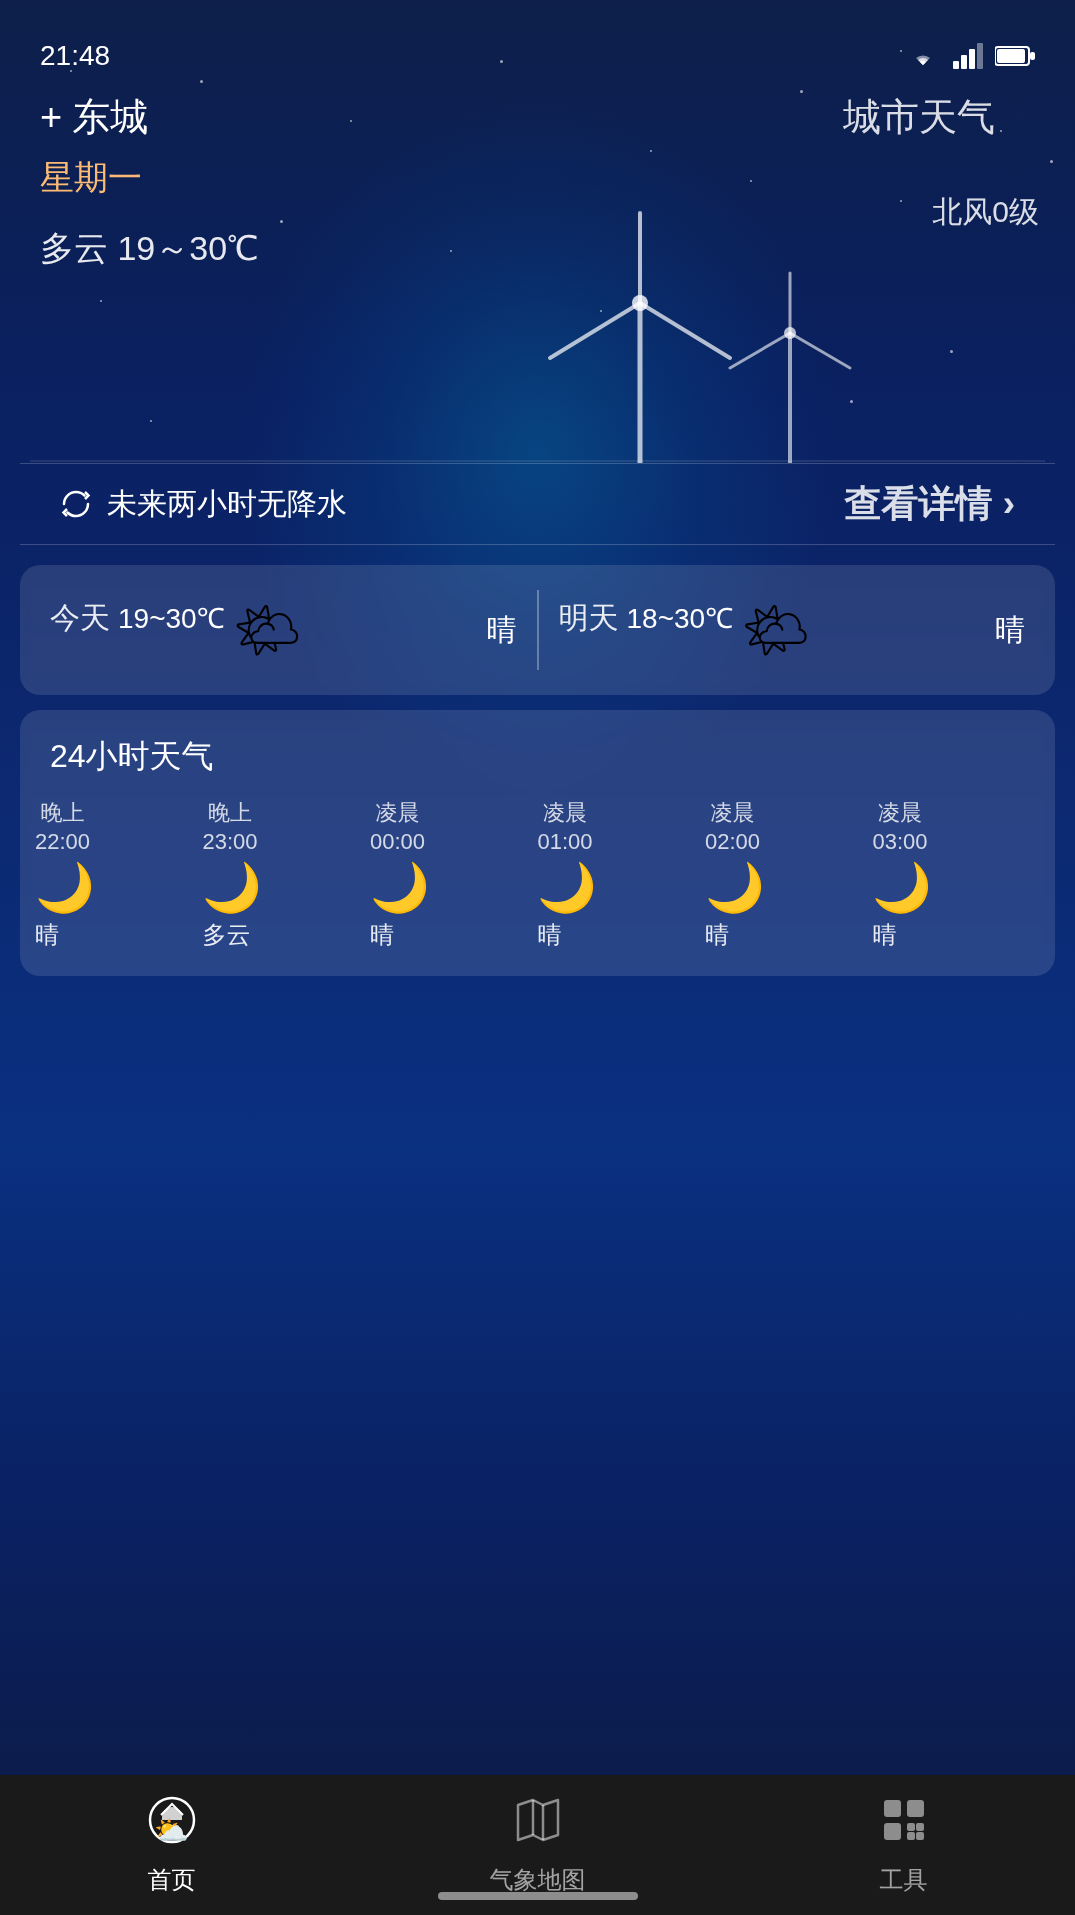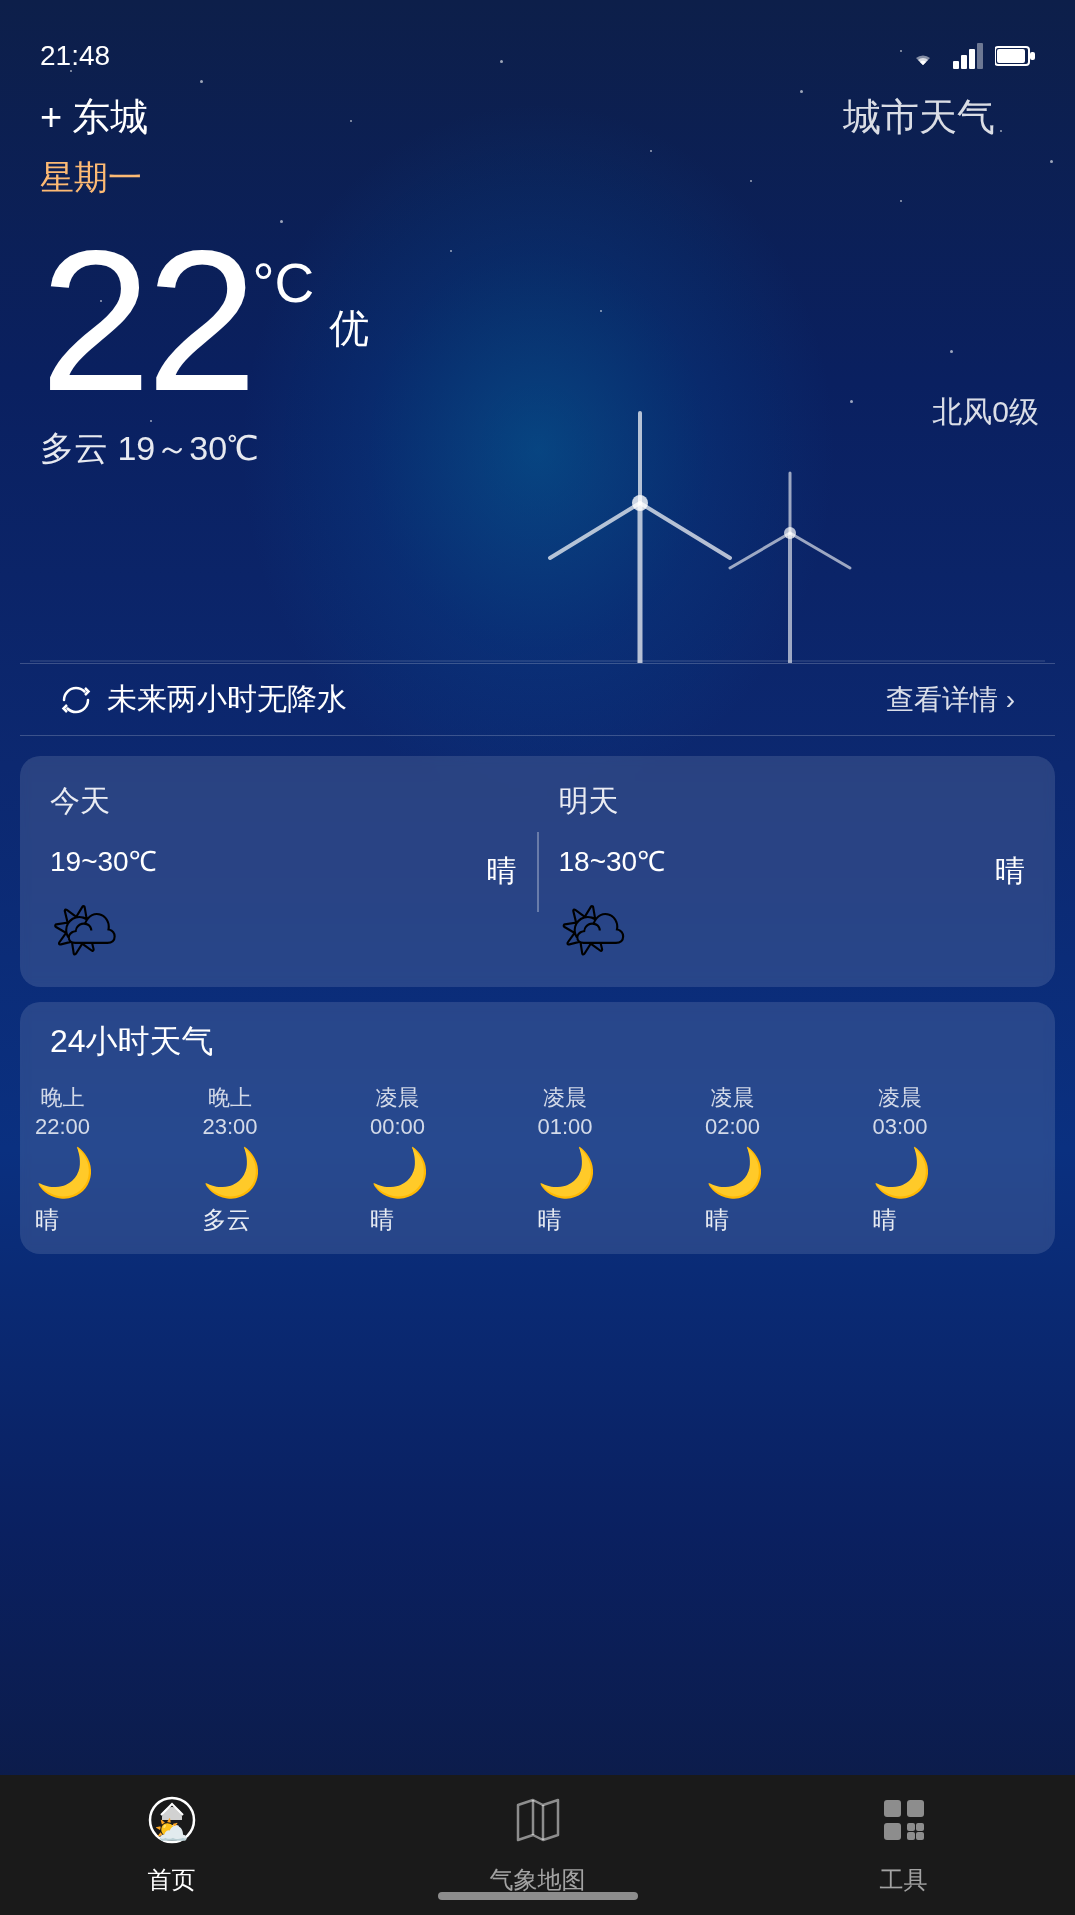--- a/index.html
+++ b/index.html
@@ -173,22 +173,23 @@
       display: flex;
       align-items: center;
       gap: 15px;
       font-size: 30px;
     }
 
     .precip-right {
       display: flex;
       align-items: flex-start;
       gap: 8px;
-      font-size: 28px;
+      font-size: 37px;
       color: rgba(255,255,255,0.85);
+      font-weight: bold;
     }
 
     
     .daily-card {
       background: rgba(255,255,255,0.12);
       border-radius: 20px;
       margin: 20px 20px 15px 20px;
       padding: 25px 30px;
       backdrop-filter: blur(5px);
     }
@@ -201,22 +202,22 @@
     .daily-divider {
       width: 2px;
       height: 80px;
       background: rgba(255,255,255,0.3);
       margin: 0 20px;
     }
 
     .daily-item {
       flex: 1;
       display: flex;
-      flex-direction: column;
-      gap: 19px;
+      flex-direction: row;
+      gap: 8px;
     }
 
     .daily-label {
       font-size: 30px;
       color: rgba(255,255,255,0.9);
     }
 
     .daily-temp {
       font-size: 28px;
       color: white;
@@ -230,21 +231,21 @@
       font-size: 28px;
       color: rgba(255,255,255,0.9);
       text-align: right;
     }
 
     
     .hourly-card {
       background: rgba(255,255,255,0.12);
       border-radius: 20px;
       margin: 0 20px 15px 20px;
-      padding: 18px 15px;
+      padding: 25px 15px;
       backdrop-filter: blur(5px);
     }
 
     .hourly-title {
       font-size: 32px;
       color: white;
       font-weight: 500;
       margin-bottom: 20px;
       padding-left: 15px;
     }
@@ -398,25 +399,20 @@
     <span class="location-add">+</span>
     <span class="location-name">东城</span>
     <span class="city-weather-title">城市天气</span>
   </div>
 
   <div class="day-row">
     <span>星期一</span>
   </div>
 
   <div class="temp-section">
-    <div class="temp-row">
-      <span class="temp-number">22</span>
-      <span class="temp-unit">°C</span>
-      <span class="temp-quality">优</span>
-    </div>
     <div class="weather-desc">多云 19～30℃</div>
   </div>
 
   <div class="wind-row">
     <span>北风0级</span>
   </div>
 
   <div class="turbine-svg-container">
     <svg width="1075" height="260" viewBox="0 0 1075 260" xmlns="http://www.w3.org/2000/svg">
 

